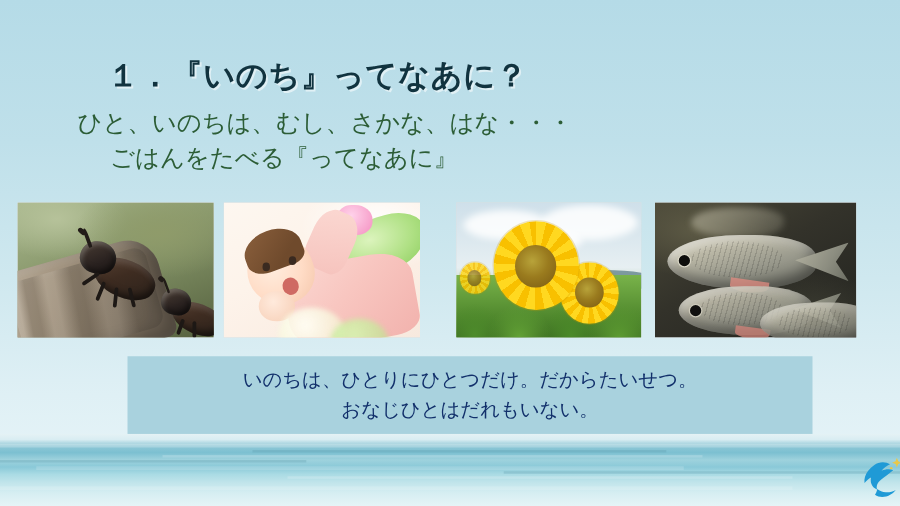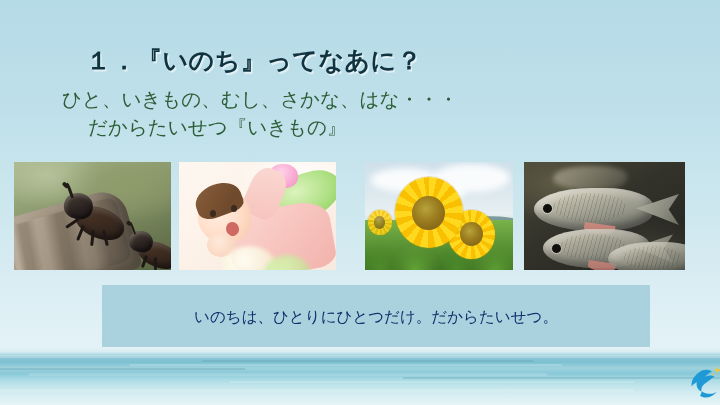--- a/index.html
+++ b/index.html
@@ -396,22 +396,22 @@
   }
 </style>
 </head>
 <body>
 
 <div id="slide">
 
   <div id="title">１．『いのち』ってなあに？</div>
 
   <div id="subtitle">
-    <span class="line1">ひと、いきもの、むし、さかな、はな・・・</span>
-    <span class="line2">だからたいせつ『いきもの』</span>
+    <span class="line1">ひと、いのちは、むし、さかな、はな・・・</span>
+    <span class="line2">ごはんをたべる『ってなあに』</span>
   </div>
 
   <div id="photos">
 
     <div class="photo p1">
       <div class="scene beetle-bg">
         <div class="log"></div>
         <div class="bug-a">
           <div class="bug-body"></div>
           <div class="bug-head">
@@ -494,20 +494,21 @@
           <div class="fscale"></div>
 
         </div>
       </div>
     </div>
 
   </div>
 
   <div id="caption-box">
     <div class="cap-line">いのちは、ひとりにひとつだけ。だからたいせつ。</div>
+    <div class="cap-line">おなじひとはだれもいない。</div>
   </div>
 
   <div id="water">
     <div class="w-base"></div>
     <div class="streak s1"></div>
     <div class="dark d1"></div>
     <div class="streak s2"></div>
     <div class="dark d2"></div>
     <div class="streak s3"></div>
     <div class="dark d3"></div>

